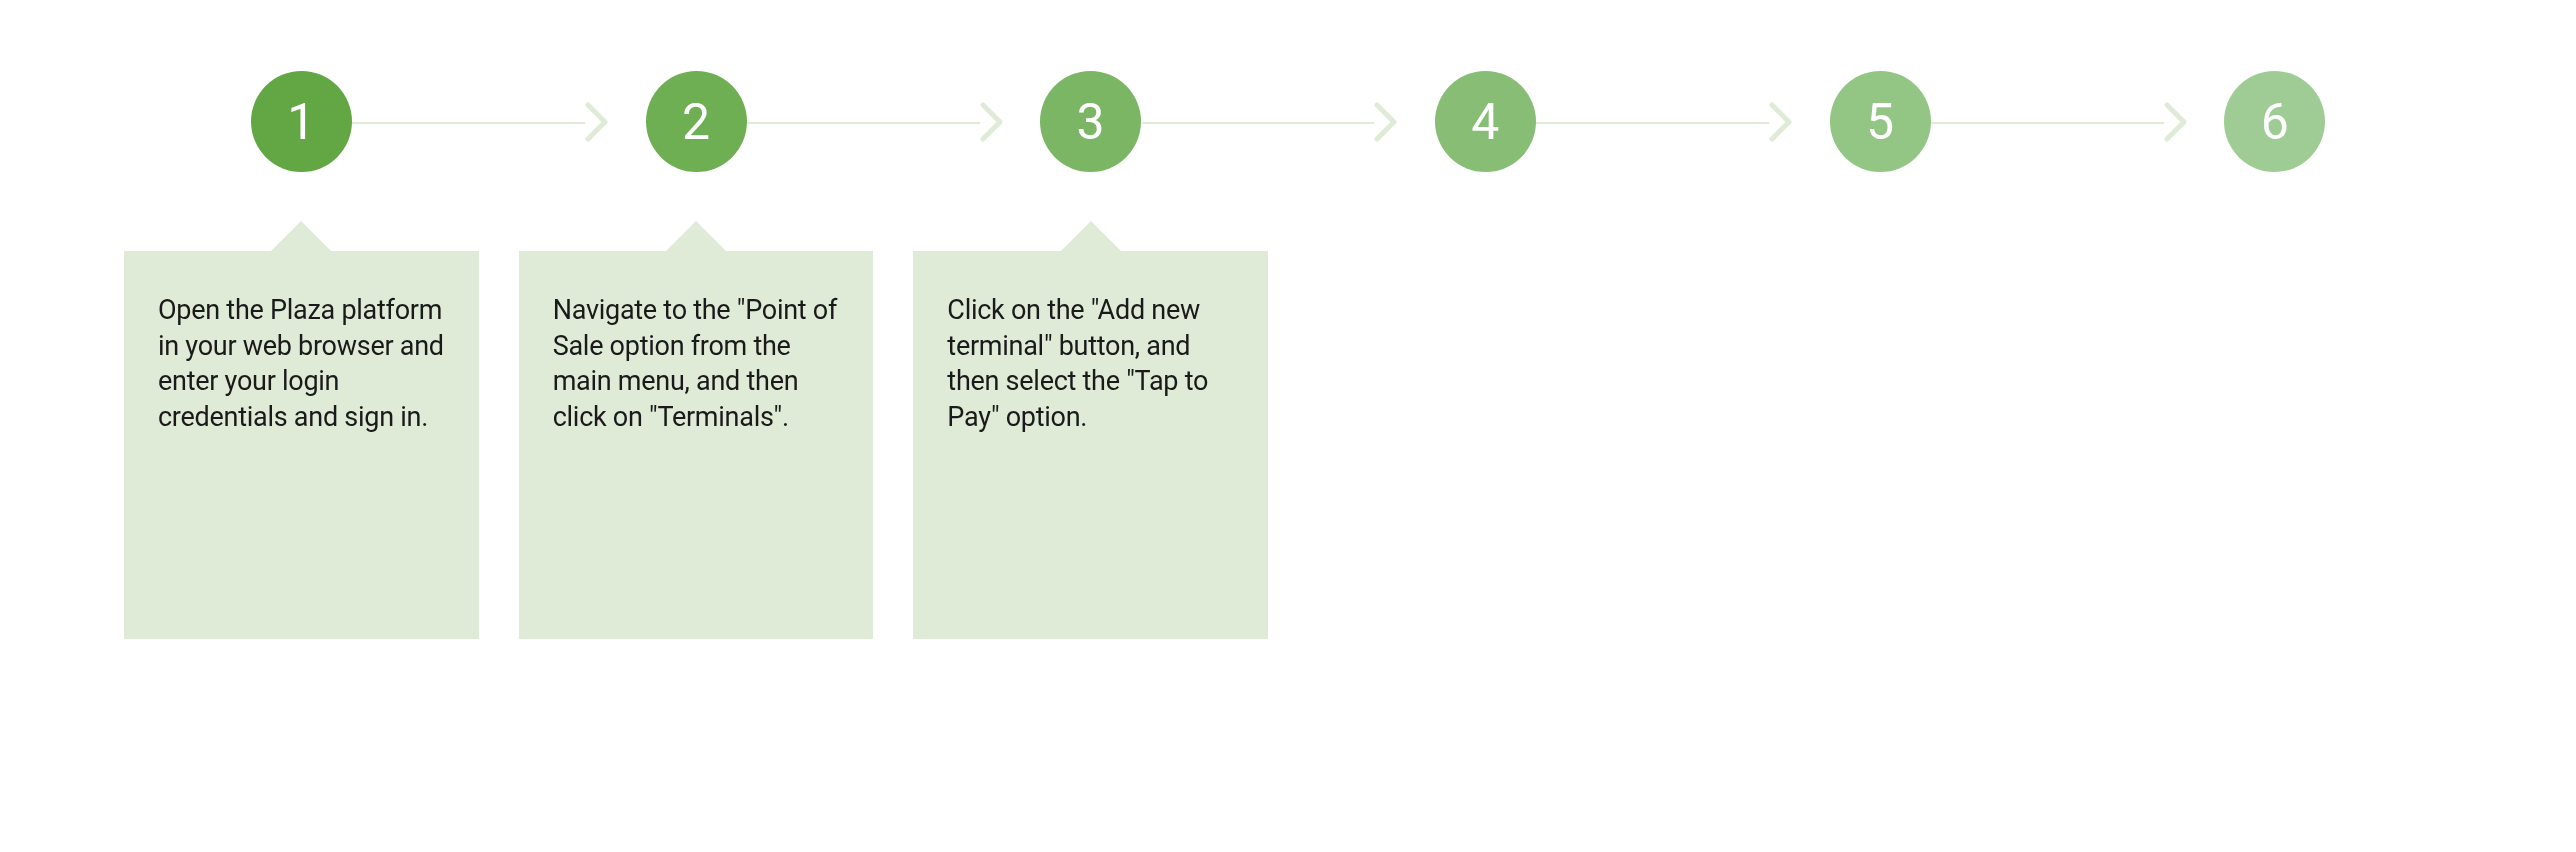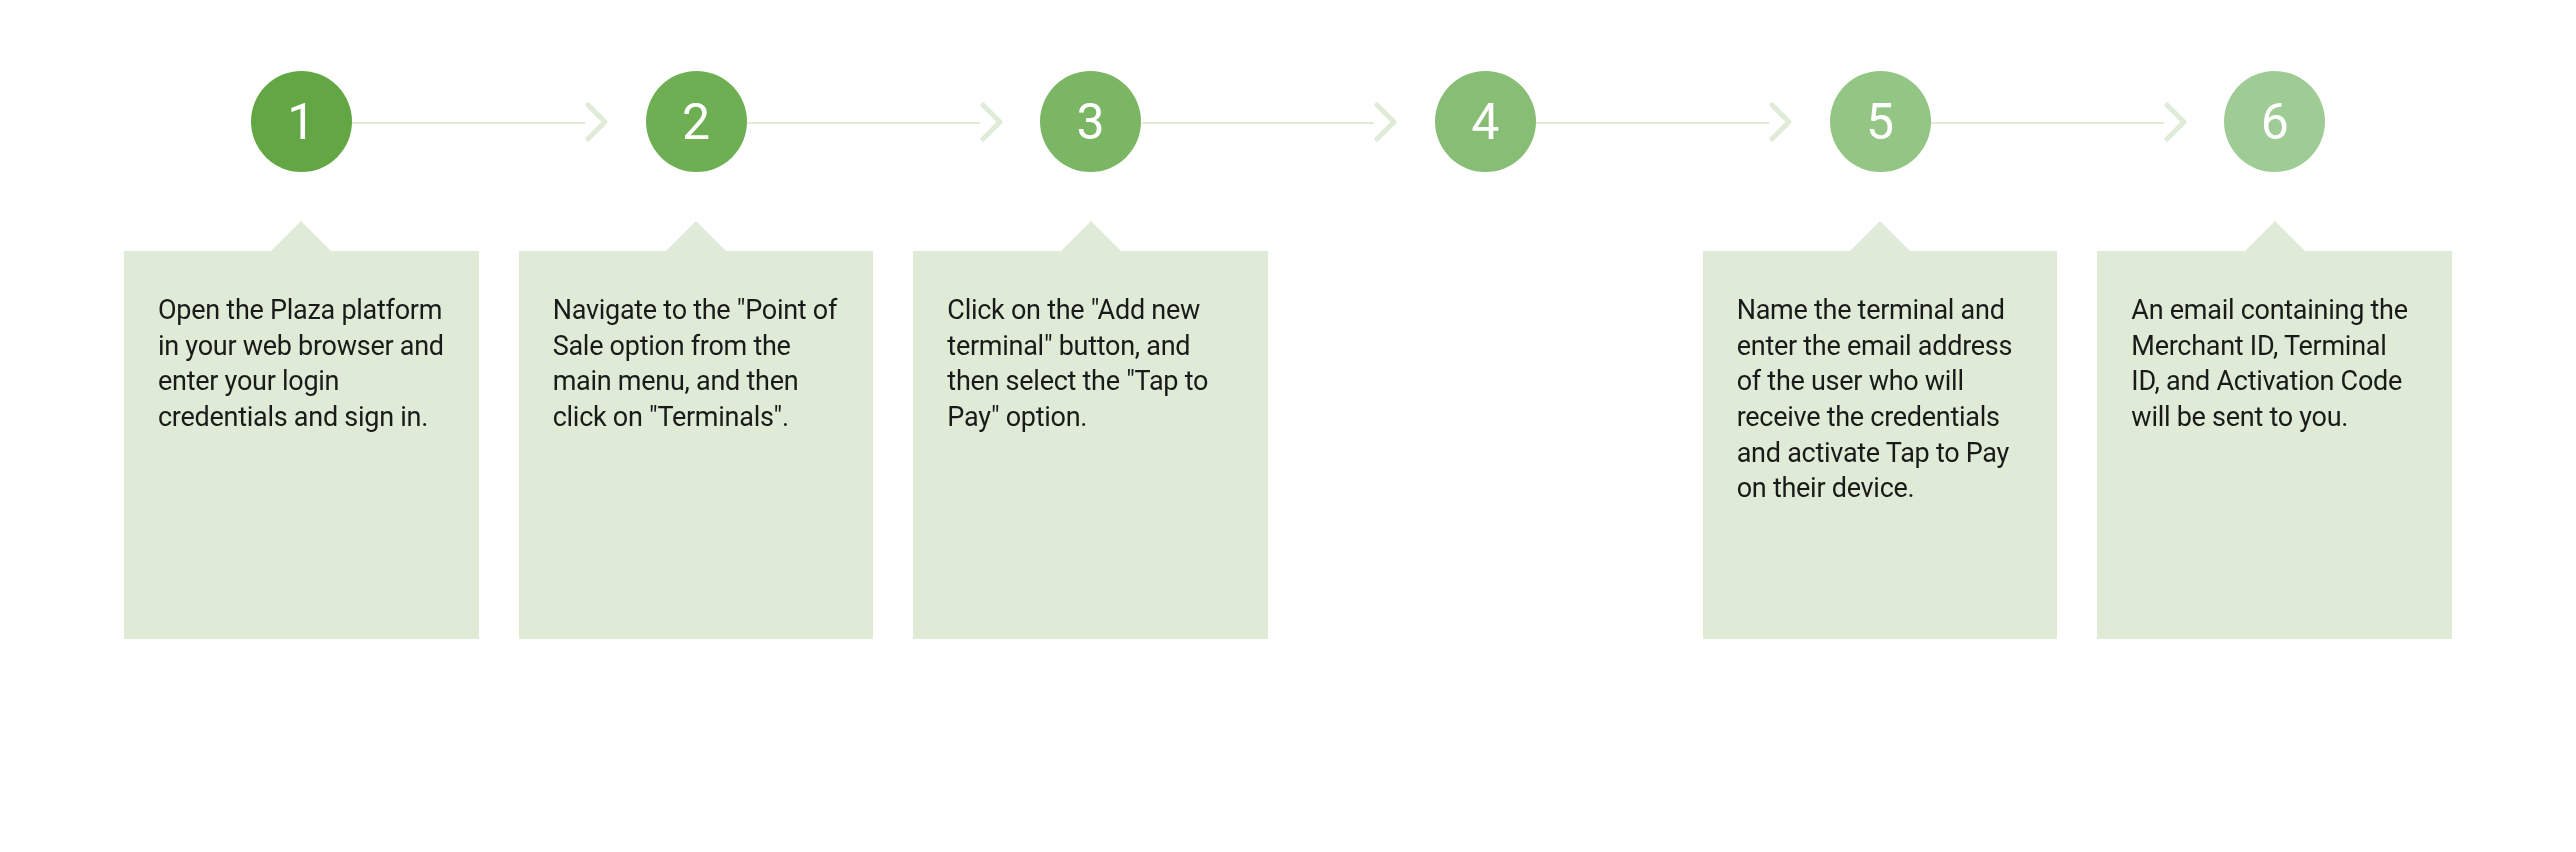--- a/index.html
+++ b/index.html
@@ -169,31 +169,25 @@
         <div class="badge b5">
           <span>5</span>
         </div>
         <div class="connector"></div>
         <div class="chevron">
           <svg width="26" height="40" viewBox="0 0 26 40">
               <path d="M3 3 L20 20 L3 37" fill="none" stroke="#dfebd6" stroke-width="5" stroke-linecap="round" stroke-linejoin="round"></path>
             </svg>
         </div>
       </div>
-      <div class="card">
-        <div>Name the terminal and enter the email address of the user who will receive the credentials and activate Tap to Pay on their device.</div>
-      </div>
     </div>
 
     <div class="step">
       <div class="badge-row">
         <div class="badge b6">
           <span>6</span>
         </div>
       </div>
-      <div class="card">
-        <div>An email containing the Merchant ID, Terminal ID, and Activation Code will be sent to you.</div>
-      </div>
     </div>
 
   </div>
 </div>
 
 
 </body></html>

